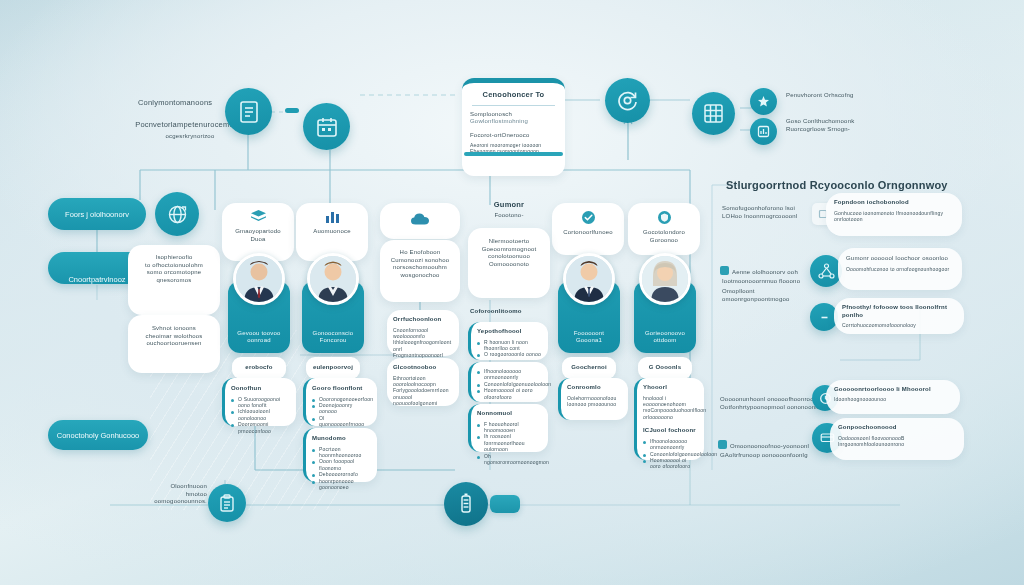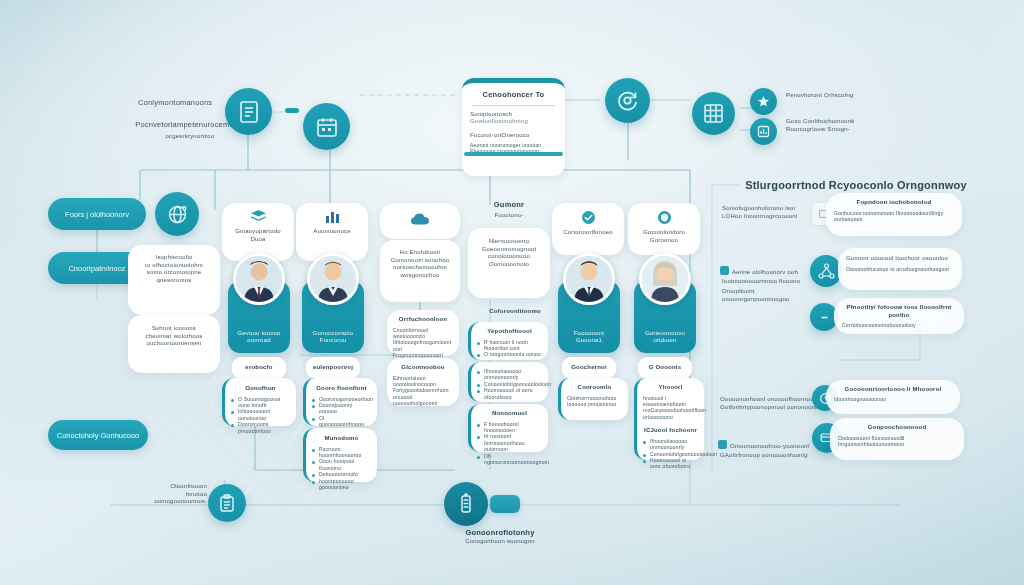--- a/index.html
+++ b/index.html
@@ -73,21 +73,21 @@
 
   
   .tx {
     color: #41565f;
     filter: blur(0.55px);
     letter-spacing: .2px;
     line-height: 1.28;
     white-space: pre-line;
   }
   .tx.onteal { color: #eaf7fa; }
-  .tx.head   { color: #2d4752; font-weight: bold; text-align: center; }
+  .tx.head   { color: #2d4752; font-weight: bold; }
   .tx.tiny   { font-size: 5px; filter: blur(0.7px); }
   .tx.xs     { font-size: 6px; filter: blur(0.65px); }
   .tx.sm     { font-size: 7.5px; }
   .tx.lg     { font-size: 11px; }
 
   .lbl-white { color: #f0fbfd; font-size: 7.5px; filter: blur(0.5px); text-align: center; }
 
   
   .person { position: absolute; }
   .person .body {
@@ -276,21 +276,21 @@
   </div>
   <div class="node" style="left:786px; top:118px; width:140px;">
     <div class="tx xs">Goso Conlthuchomoonk</div>
     <div class="tx xs">Ruorcogrloow Srnogn-</div>
   </div>
 
   <div class="node pill" style="left:48px; top:198px; width:98px; height:32px;">
     <span class="lbl-white">Foors j ololhoonorv</span>
   </div>
 
-  <div class="node pill" style="left:48px; top:252px; width:98px; height:32px;">
+  <div class="node pill" style="left:48px; top:252px; width:98px; height:32px;align-items:flex-end;">
     <span class="lbl-white">Cnoortpatrvlnooz</span>
   </div>
 
   <div class="node circ" style="left:155px; top:192px; width:44px; height:44px;">
     <svg width="23" height="23" viewBox="0 0 23 23" fill="none" stroke="#dff5f9" stroke-width="1.4">
       <circle cx="11.5" cy="11.5" r="8"></circle>
       <ellipse cx="11.5" cy="11.5" rx="3.6" ry="8"></ellipse>
       <line x1="3.5" y1="11.5" x2="19.5" y2="11.5"></line>
       <path d="M16 4 L19.5 4 L19.5 7.5" stroke-width="1.3"></path>
     </svg>
@@ -655,18 +655,14 @@
   <div class="node circ dark" style="left:444px; top:482px; width:44px; height:44px;">
     <svg width="16" height="22" viewBox="0 0 16 22" fill="none" stroke="#e6f8fb" stroke-width="1.4">
       <rect x="4" y="3" width="8" height="16" rx="2"></rect>
       <line x1="6.5" y1="1.5" x2="9.5" y2="1.5" stroke-width="2"></line>
       <line x1="5.6" y1="7" x2="10.4" y2="7"></line>
       <line x1="5.6" y1="10.5" x2="10.4" y2="10.5"></line>
       <line x1="5.6" y1="14" x2="10.4" y2="14"></line>
     </svg>
   </div>
   <div class="node tab-rect" style="left:490px; top:495px; width:30px; height:18px;"></div>
-  <div class="node" style="left:430px; top:528px; width:140px; text-align:center;">
-    <div class="tx sm head">Gonoonroflotonhy</div>
-    <div class="tx xs">Conogonhoon soonugnn</div>
-  </div>
 
 </div>
 
 </body></html>

